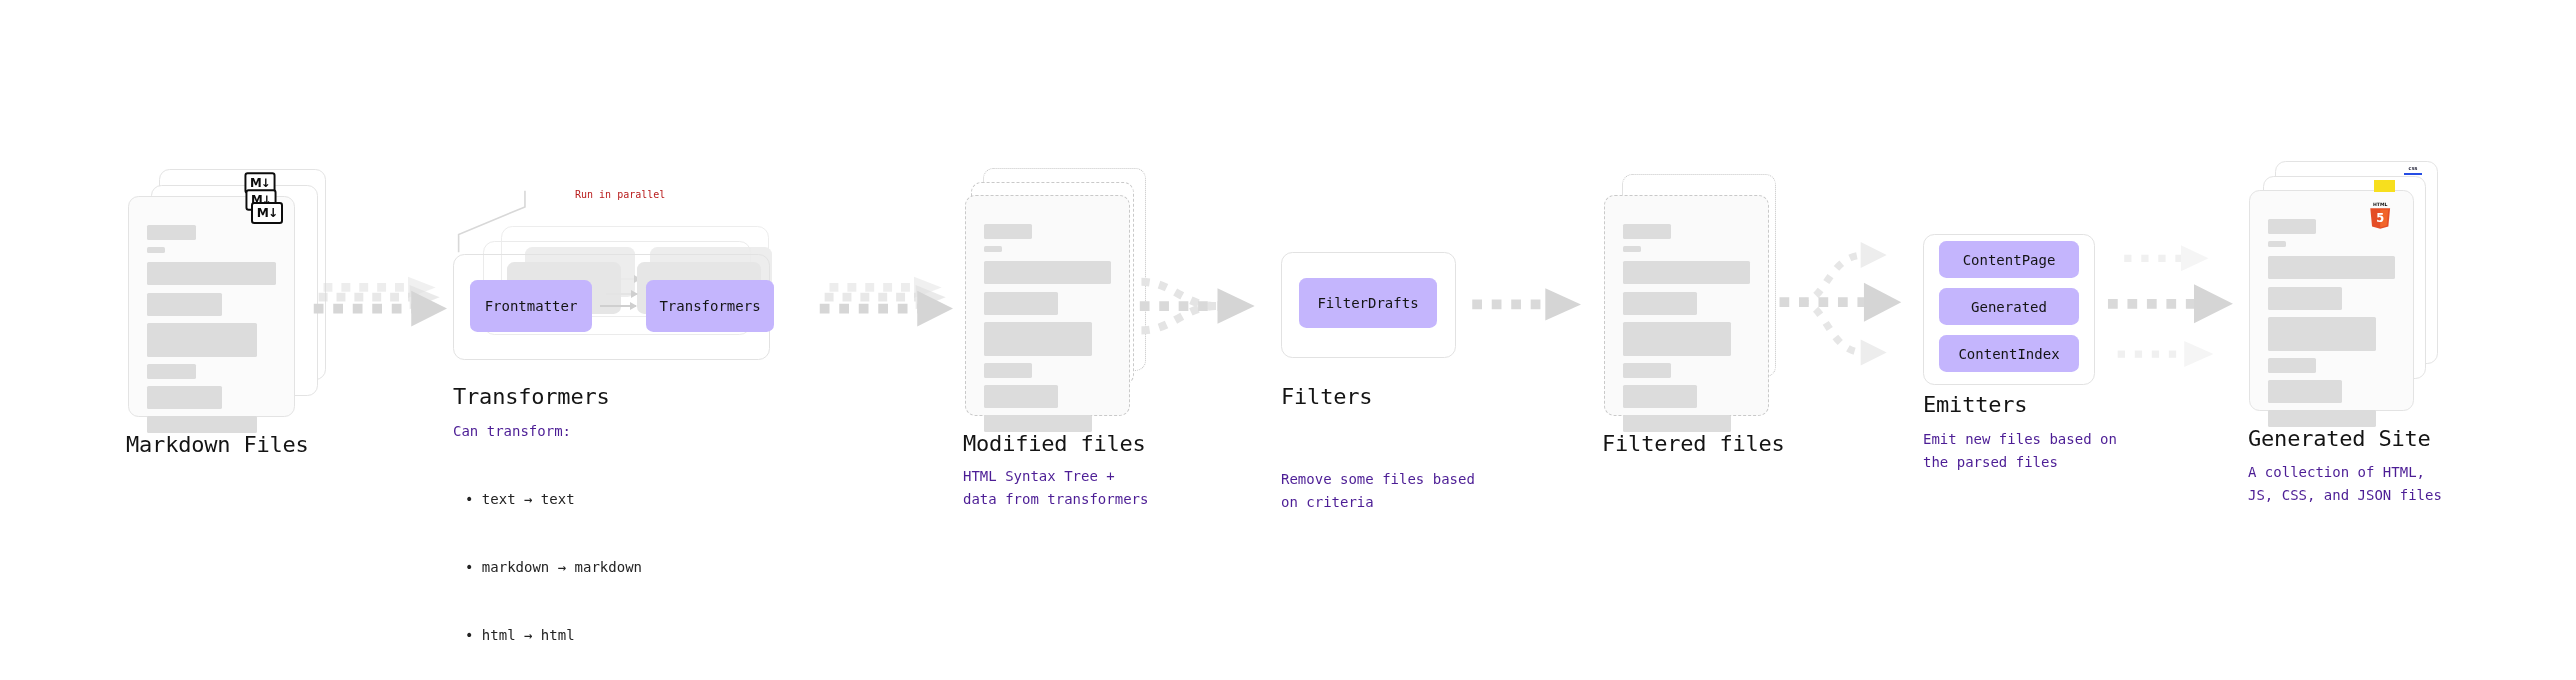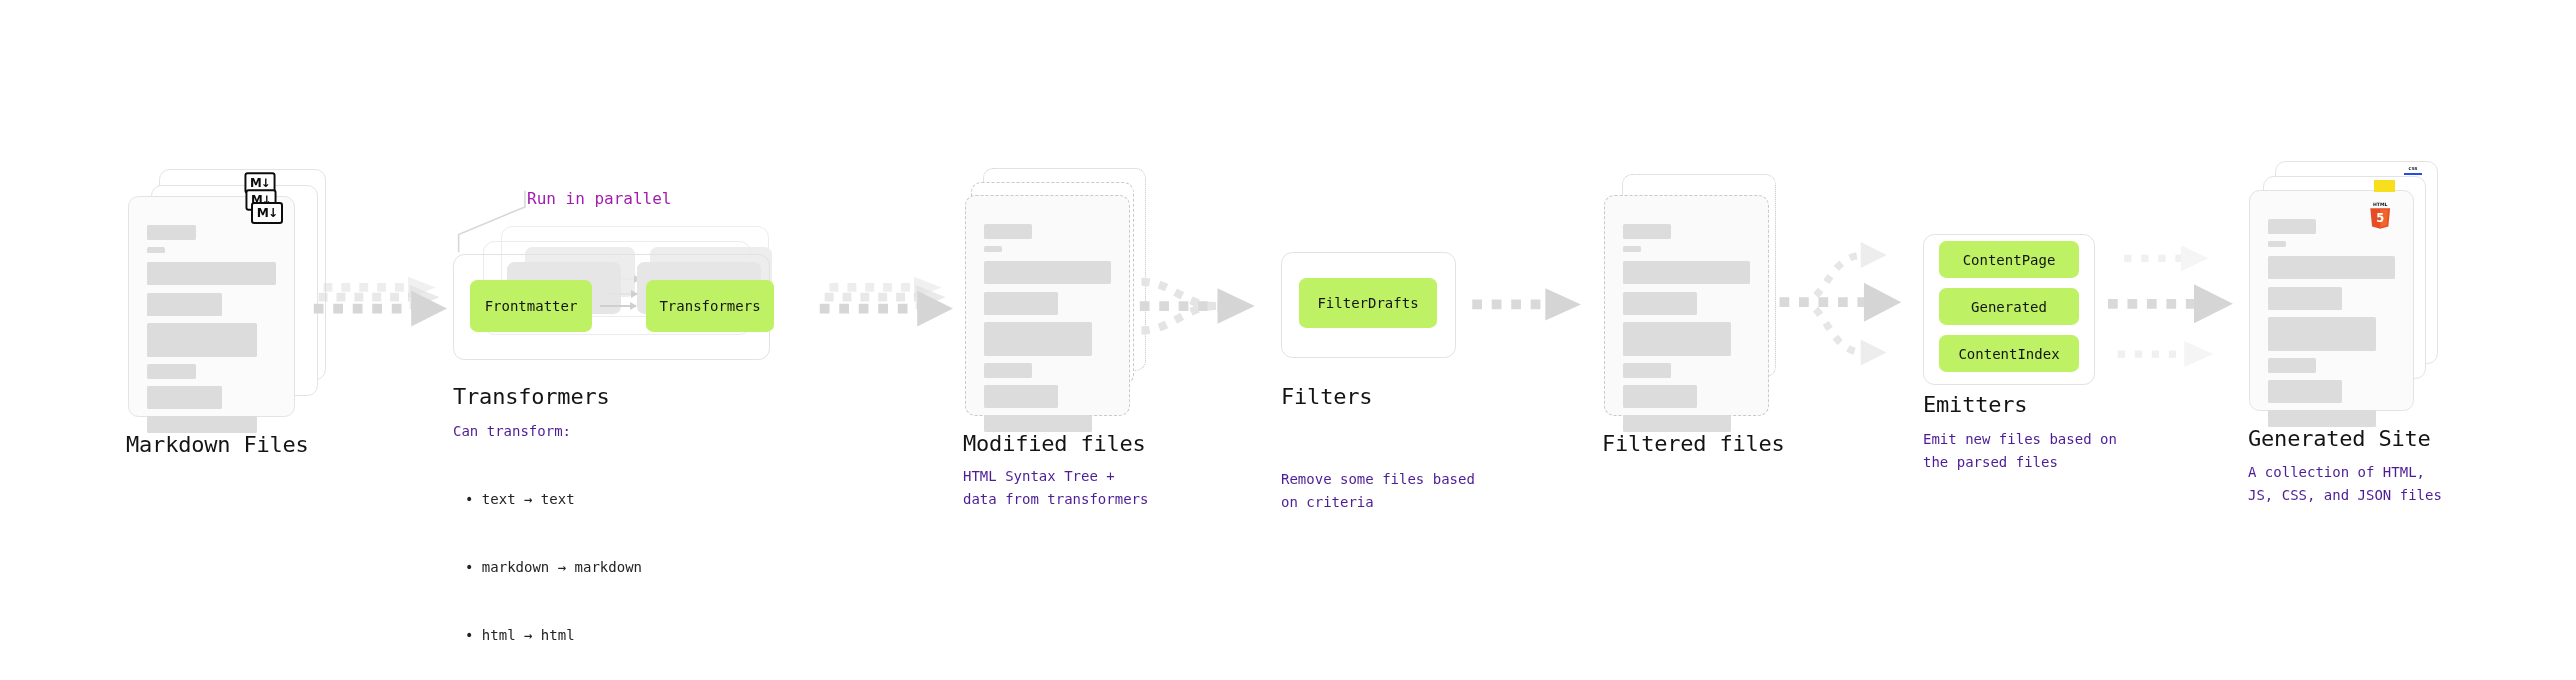--- a/index.html
+++ b/index.html
@@ -133,21 +133,21 @@
   .group-box {
     position: absolute;
     box-sizing: border-box;
     background: rgba(255,255,255,0.0);
     border: 1.4px solid #e2e2e2;
     border-radius: 11.4px;
   }
   .node-chip {
     position: absolute;
     box-sizing: border-box;
-    background: #bef264;
+    background: #c4b5fd;
     border-radius: 7.3px;
     display: flex;
     align-items: center;
     justify-content: center;
     font-size: 14px;
     color: #141414;
     white-space: pre;
   }
 
   
@@ -165,23 +165,24 @@
     border-top: 4.1px solid transparent;
     border-bottom: 4.1px solid transparent;
   }
 
   
   .brace {
     position: absolute;
   }
   .parallel-label {
     position: absolute;
-    font-size: 16px;
-    color: #a21caf;
+    font-size: 10px;
+    color: #b91c1c;
     white-space: pre;
+    margin-left: 48px;
   }
 
   
   .conn {
     position: absolute;
   }
   .conn svg { display: block; overflow: visible; }
 
   .bullets {
     position: absolute;

